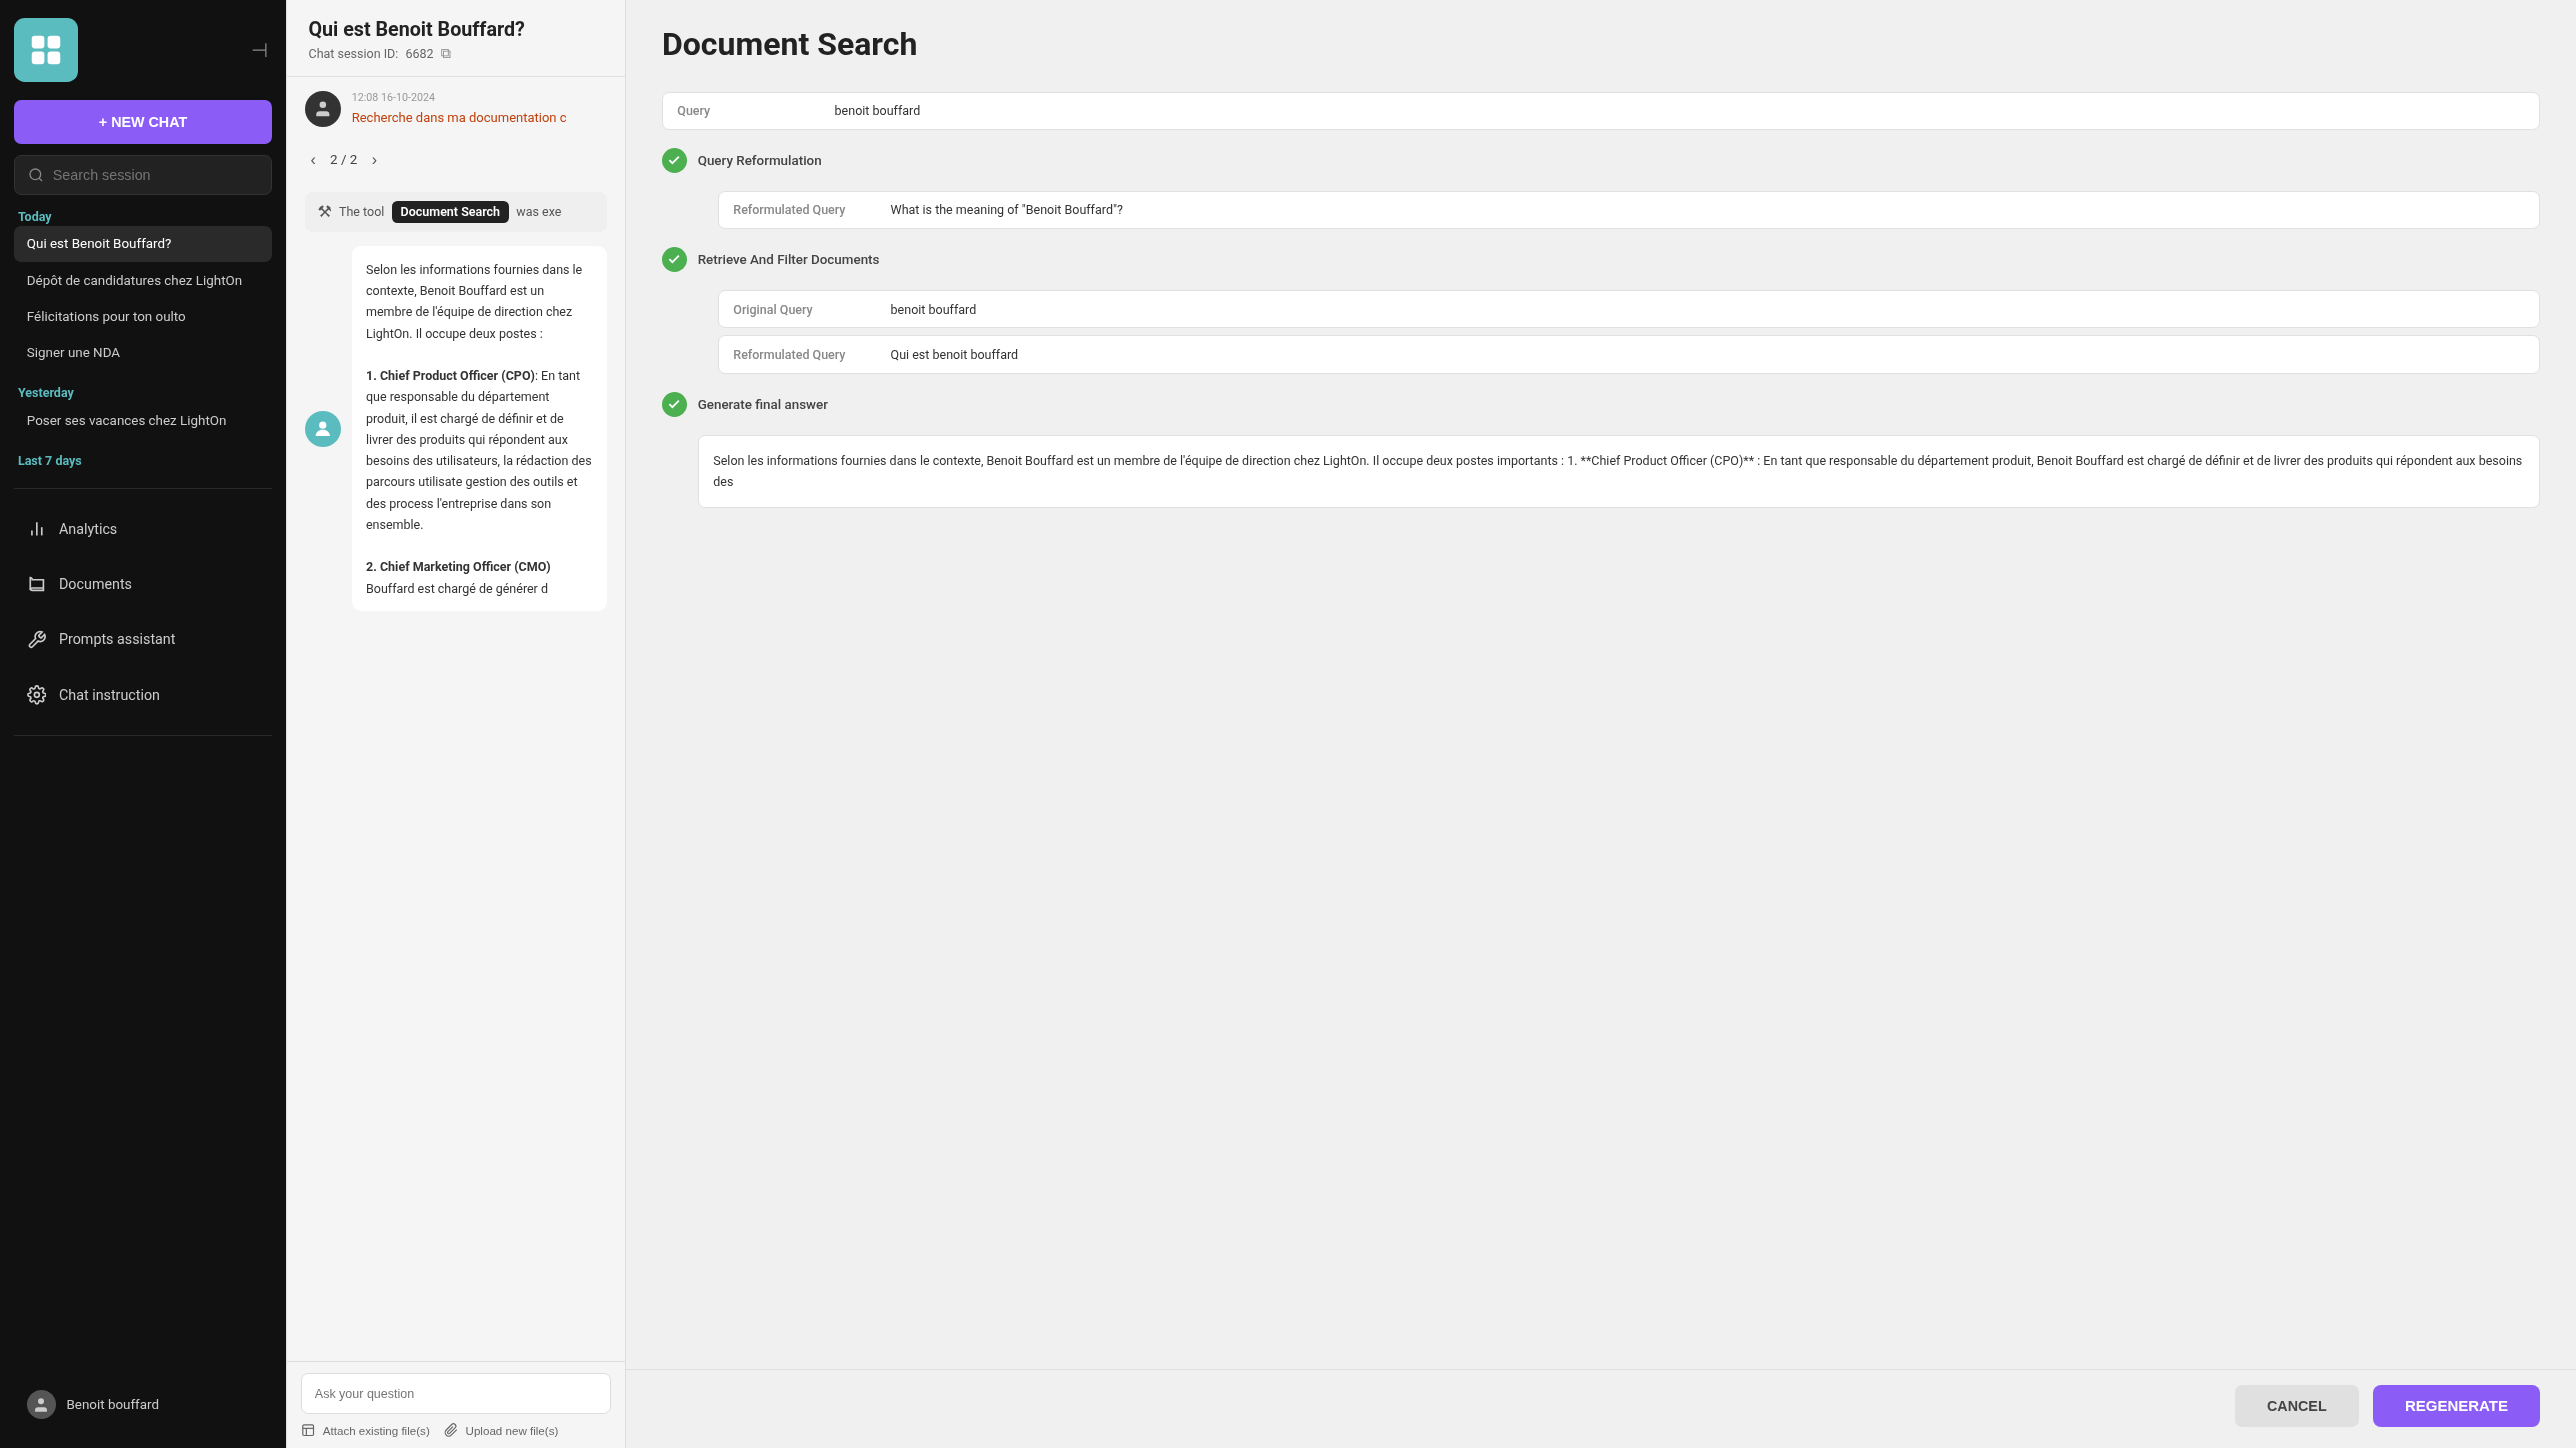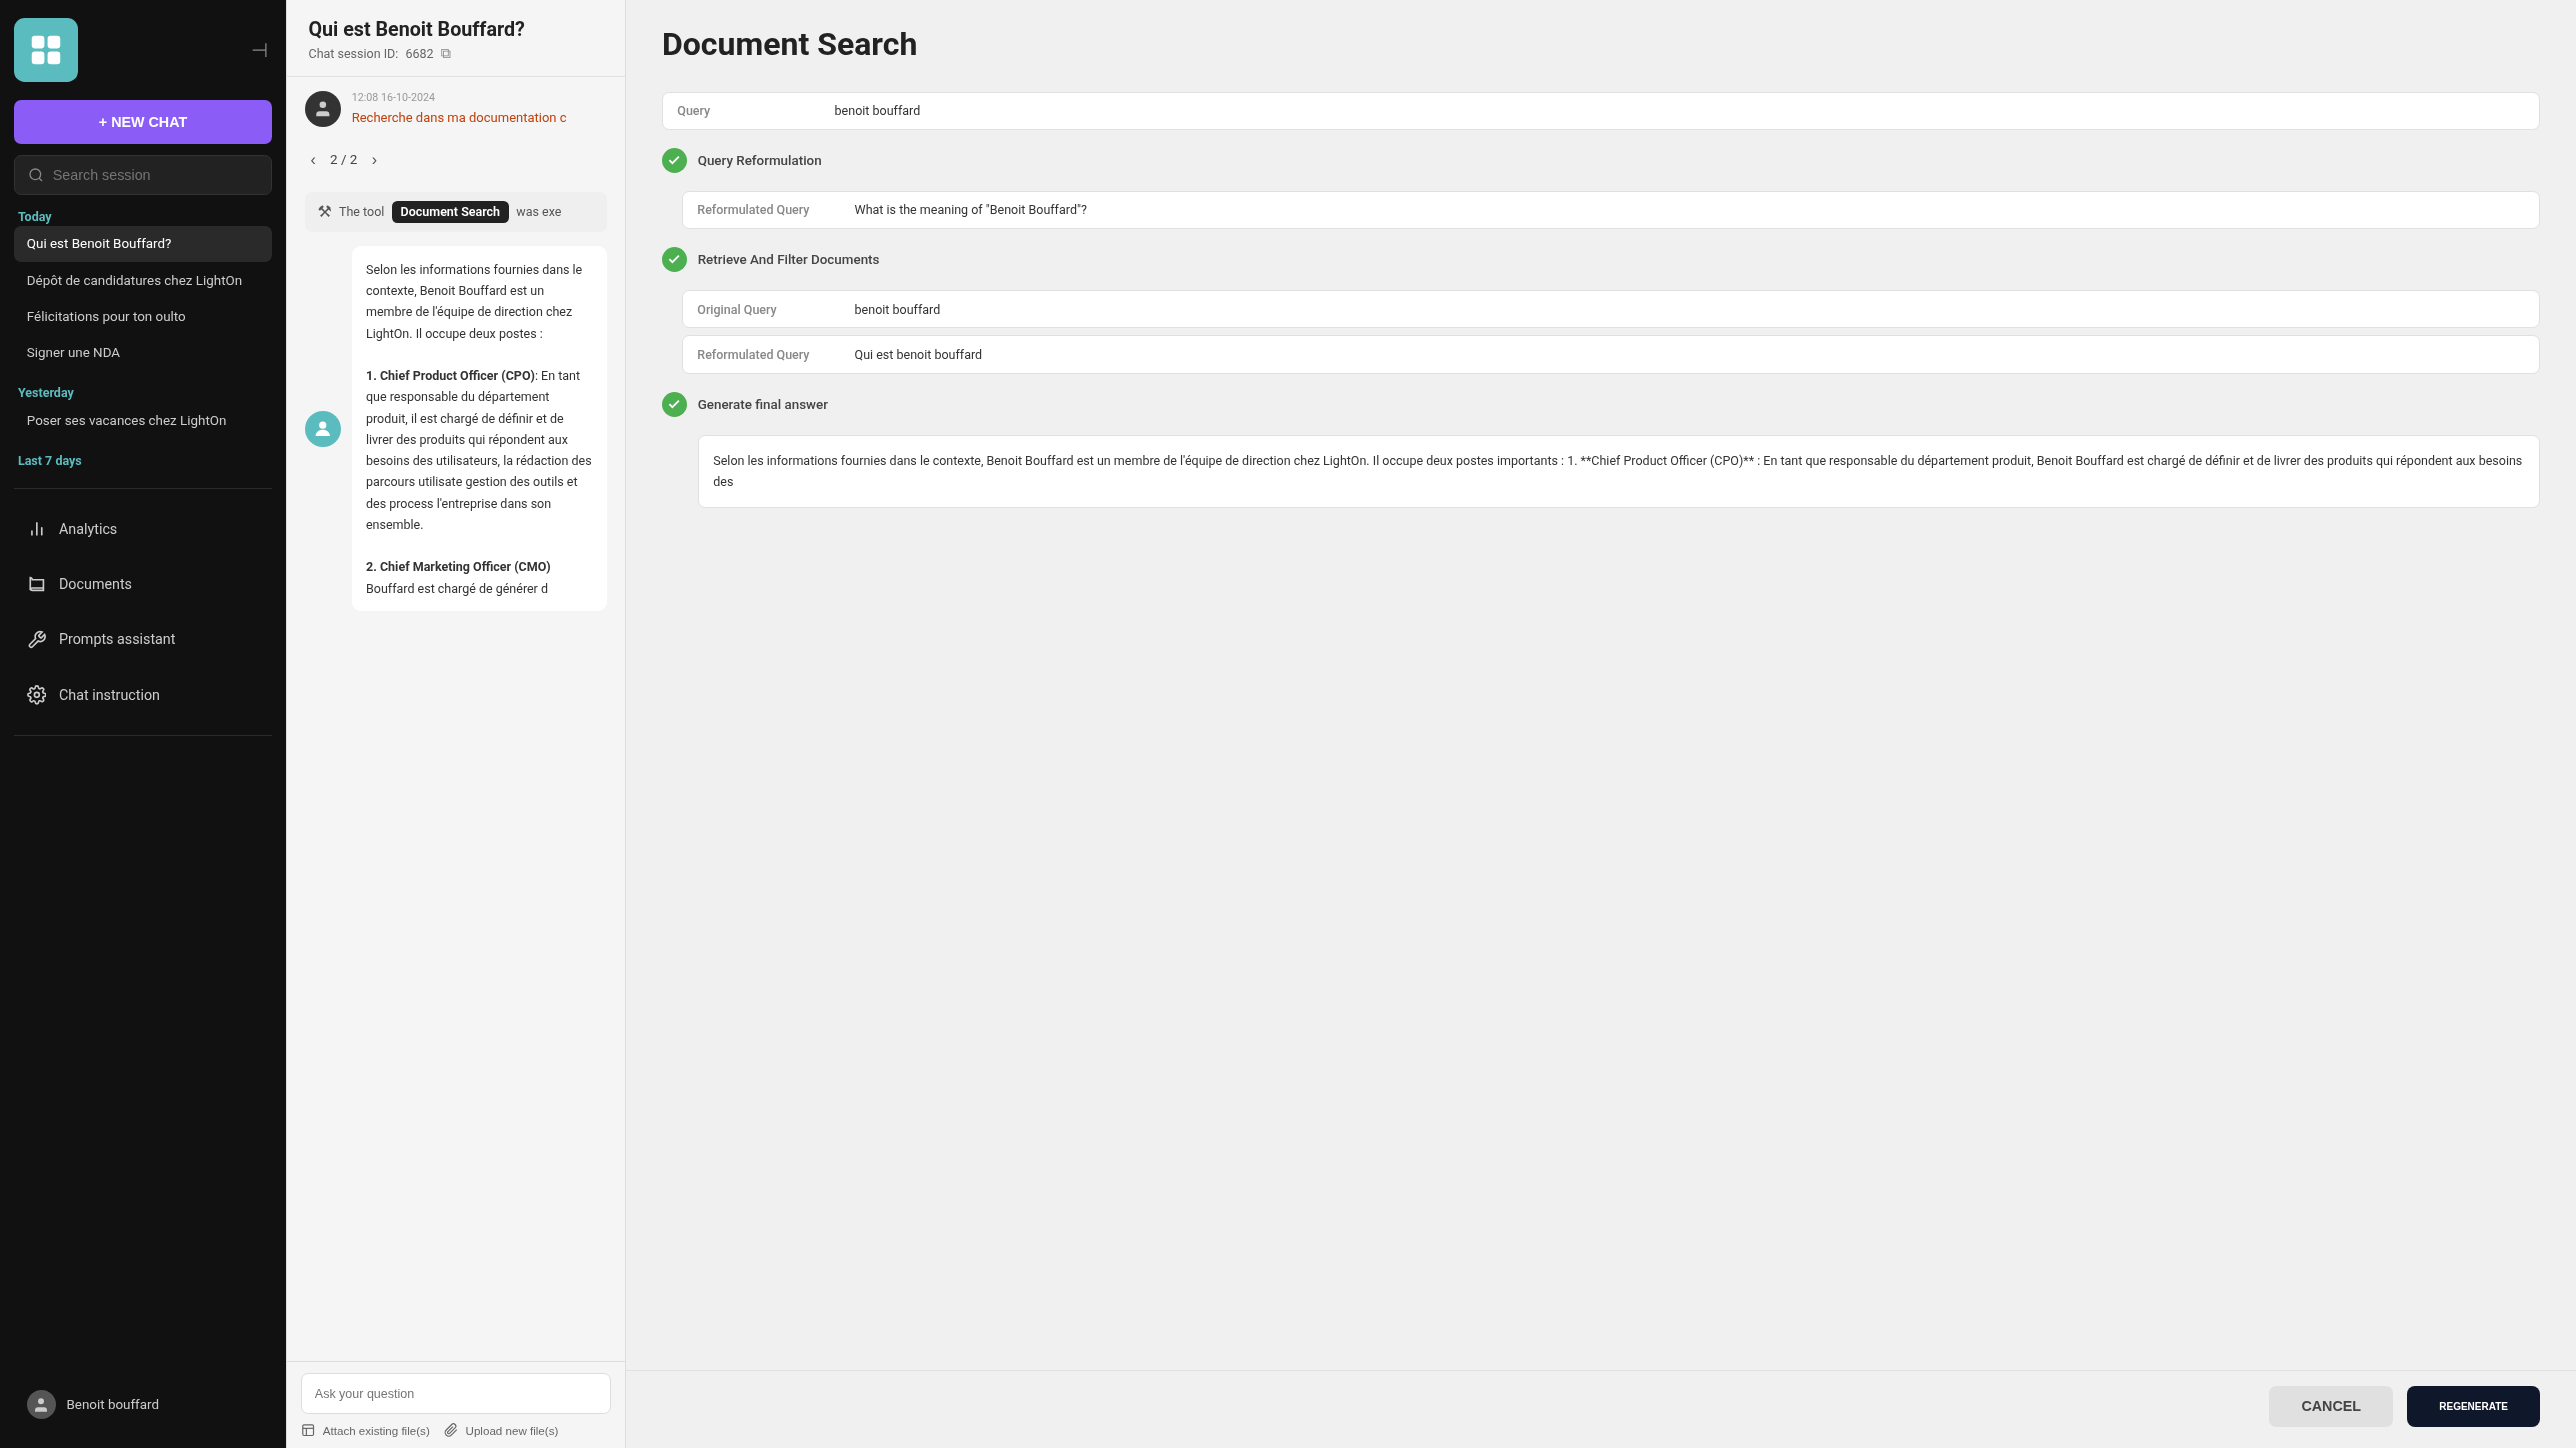--- a/index.html
+++ b/index.html
@@ -294,21 +294,21 @@
       border-radius: 50%;
       background: #4caf50;
       display: flex;
       align-items: center;
       justify-content: center;
       flex-shrink: 0;
     }
     .check-circle svg { width: 14.3px; height: 14.3px; fill: white; }
     .step-name { font-size: 13.4px; color: #444; font-weight: 500; }
 
-    .step-indent { margin-left: 20px; display: flex; flex-direction: column; gap: 7.2px; }
+    .step-indent { margin-left: 56px; display: flex; flex-direction: column; gap: 7.2px; }
 
     .final-answer-box {
       background: white;
       border: 0.9px solid #e0e0e0;
       border-radius: 7.2px;
       padding: 14.3px;
       font-size: 12.5px;
       color: #333;
       line-height: 1.7;
       max-height: 179px;
@@ -328,25 +328,25 @@
       background: #e0e0e0;
       border: none;
       border-radius: 7.2px;
       padding: 12.5px 32px;
       font-size: 14.3px;
       font-weight: 600;
       color: #444;
       cursor: pointer;
     }
     .btn-regenerate {
-      background: #0f172a;
+      background: #8b5cf6;
       border: none;
       border-radius: 8px;
       padding: 12.5px 32px;
-      font-size: 10px;
+      font-size: 15px;
       font-weight: 600;
       color: white;
       cursor: pointer;
     }
 
     
     ::-webkit-scrollbar { width: 5.4px; }
     ::-webkit-scrollbar-track { background: transparent; }
     ::-webkit-scrollbar-thumb { background: #ccc; border-radius: 2.7px; }
   </style>

